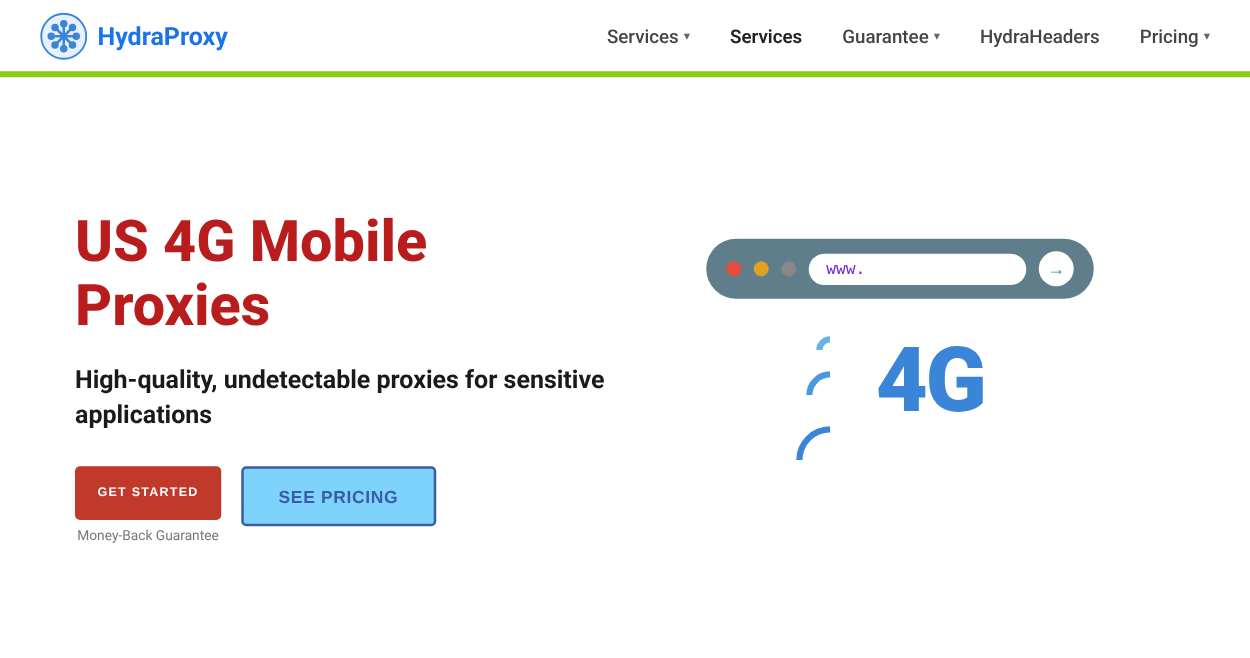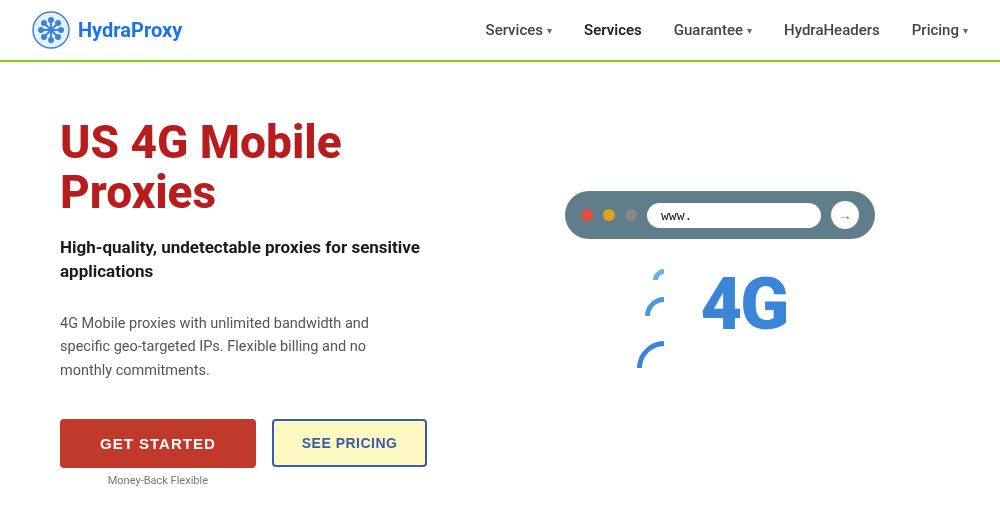--- a/index.html
+++ b/index.html
@@ -11,21 +11,21 @@
       height: 526px;
       overflow: hidden;
     }
 
     
     nav {
       display: flex;
       align-items: center;
       padding: 0 32px;
       height: 62px;
-      border-bottom: 2px solid #84cc16;
+      border-bottom: 5px solid #84cc16;
       background: #fff;
     }
 
     .logo-area {
       display: flex;
       align-items: center;
       gap: 8px;
       text-decoration: none;
     }
 
@@ -86,21 +86,21 @@
 
     .hero-title {
       font-size: 46px;
       font-weight: 800;
       color: #b91c1c;
       line-height: 1.1;
       margin-bottom: 18px;
     }
 
     .hero-subtitle {
-      font-size: 17px;
+      font-size: 20px;
       font-weight: 700;
       color: #1a1a1a;
       margin-bottom: 28px;
       line-height: 1.4;
     }
 
     .hero-desc {
       font-size: 14.5px;
       color: #555;
       line-height: 1.65;
@@ -118,36 +118,36 @@
       display: flex;
       flex-direction: column;
       align-items: center;
       gap: 6px;
     }
 
     .btn-primary {
       background: #c0392b;
       color: #fff;
       border: none;
-      padding: 16px 40px;
-      font-size: 15px;
+      padding: 16px 18px;
+      font-size: 10px;
       font-weight: 700;
       letter-spacing: 1px;
       cursor: pointer;
       border-radius: 4px;
       text-transform: uppercase;
     }
 
     .btn-guarantee {
       font-size: 11px;
       color: #777;
     }
 
     .btn-secondary {
-      background: #fef9c3;
+      background: #7dd3fc;
       color: #3a5ca8;
       border: 2px solid #3a5ca8;
       padding: 14px 28px;
       font-size: 14px;
       font-weight: 700;
       letter-spacing: 0.5px;
       cursor: pointer;
       border-radius: 4px;
       text-transform: uppercase;
     }
@@ -185,21 +185,21 @@
     .dot-green {
       width: 12px; height: 12px; border-radius: 50%; background: #888; flex-shrink: 0;
     }
 
     .url-bar {
       flex: 1;
       background: #fff;
       border-radius: 16px;
       padding: 5px 14px;
       font-size: 13px;
-      color: #0f172a;
+      color: #6d28d9;
       font-family: monospace;
     }
 
     .arrow-btn {
       width: 28px; height: 28px;
       background: #fff;
       border-radius: 50%;
       display: flex; align-items: center; justify-content: center;
       color: #607d8b;
       font-size: 14px;
@@ -296,26 +296,25 @@
         <span class="chevron">▾</span>
       </a>
     </li>
   </ul>
 </nav>
 
 <section class="hero">
   <div class="hero-left">
     <h1 class="hero-title">US 4G Mobile Proxies</h1>
     <p class="hero-subtitle">High-quality, undetectable proxies for sensitive applications</p>
-    <p class="hero-desc">4G Mobile proxies with unlimited bandwidth and specific geo-targeted IPs. Flexible billing and no monthly commitments.</p>
 
     <div class="btn-group">
       <div class="btn-primary-wrap">
         <button class="btn-primary">GET STARTED</button>
-        <span class="btn-guarantee">Money-Back Flexible</span>
+        <span class="btn-guarantee">Money-Back Guarantee</span>
       </div>
       <button class="btn-secondary">SEE PRICING</button>
     </div>
   </div>
 
   <div class="hero-right">
 
     <div class="browser-bar">
       <div class="dot-red"></div>
       <div class="dot-yellow"></div>

